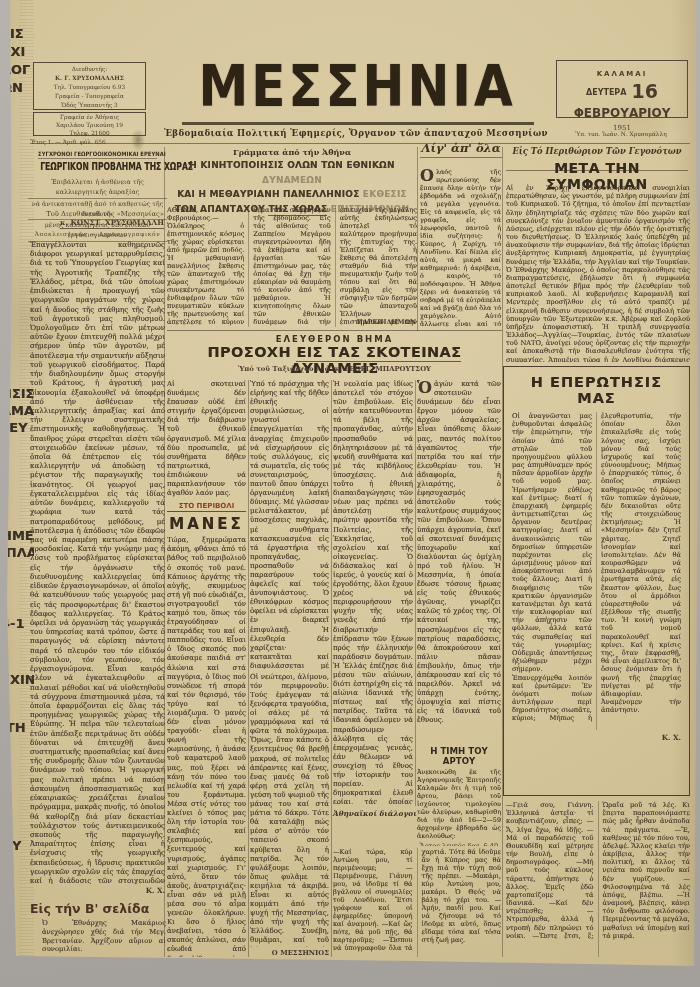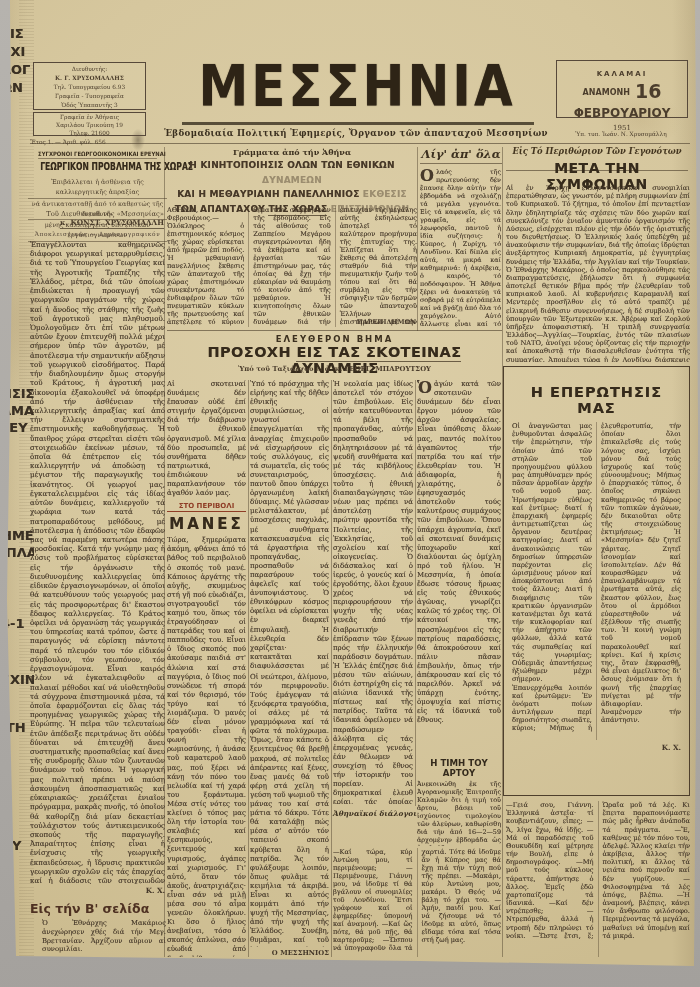--- a/index.html
+++ b/index.html
@@ -81,21 +81,21 @@
   <div class="abs" style="left:30px;top:139px;width:150px;font-size:5.8px;color:#4b3d2c;">Ἔτος 1. — Ἀριθ. φύλ. 656</div>
 
   <div class="abs hl c" style="left:168px;top:50px;width:378px;height:70px;font-size:50px;line-height:66px;letter-spacing:3px;
               transform:scaleY(1.12);transform-origin:top;color:#2e2416;text-shadow:0 0 1px rgba(46,36,22,.7);">ΜΕΣΣΗΝΙΑ</div>
   <div class="abs" style="left:182px;top:122px;width:352px;height:2.5px;background:rgba(46,36,22,.75);"></div>
   <div class="abs c b" style="left:150px;top:128px;width:412px;font-size:8.6px;letter-spacing:.4px;color:#3a2f1f;">Ἑβδομαδιαία Πολιτική Ἐφημερίς, Ὄργανον τῶν ἀπανταχοῦ Μεσσηνίων</div>
 
   <div class="abs c" style="left:556px;top:60px;width:132px;height:58px;border:1.4px solid #57493a;padding-top:9px;color:#4b3d2c;">
     <div class="b sans" style="font-size:7px;letter-spacing:2px;">ΚΑΛΑΜΑΙ</div>
     <div style="margin-top:2px;">
-      <span class="b sans" style="font-size:8px;">ΑΝΑΜΟΝΗ</span>
+      <span class="b sans" style="font-size:8px;">ΔΕΥΤΕΡΑ</span>
       <span class="b sans" style="font-size:19px;vertical-align:-3px;">16</span>
       <span class="b sans" style="font-size:12px;">ΦΕΒΡΟΥΑΡΙΟΥ</span>
     </div>
     <div style="font-size:7px;margin-top:3px;">1951</div>
   </div>
   <div class="abs c" style="left:550px;top:131px;width:142px;font-size:5.8px;color:#4b3d2c;">Ὑπ. τυπ. Ἰωάν. Ν. Χρυσομάλλη</div>
 
   <div class="hr" style="left:30px;top:143px;width:660px;height:1.4px;"></div>
 
   <div class="vr" style="left:164px;top:147px;height:810px;"></div>
@@ -126,21 +126,21 @@
 
   <div class="abs c b" style="left:167px;top:147px;width:250px;font-size:8px;color:#3c301f;">Γράμματα ἀπό τήν Ἀθήνα</div>
   <div class="abs hl c" style="left:167px;top:158px;width:250px;font-size:9px;line-height:14.5px;letter-spacing:.2px;color:#473827;">
     <div><span>Η ΚΙΝΗΤΟΠΟΙΗΣΙΣ ΟΛΩΝ ΤΩΝ ΕΘΝΙΚΩΝ </span><span class="fade">ΔΥΝΑΜΕΩΝ</span></div>
     <div><span>ΚΑΙ Η ΜΕΘΑΥΡΙΑΝΗ ΠΑΝΕΛΛΗΝΙΟΣ </span><span class="fade">ΕΚΘΕΣΙΣ</span></div>
     <div><span>ΤΩΝ ΑΠΑΝΤΑΧΟΥ </span><span class="ul">ΤΗΣ ΧΩΡΑΣ</span><span class="fade"> ΕΠΙΣΤΗΜΟΝΩΝ</span></div>
   </div>
   <div class="abs j cols3 t66" style="left:167px;top:206px;width:250px;height:121px;">ΑΘΗΝΑΙ, Φεβρουάριος.— Ὁλόκληρος ὁ ἐπιστημονικός κόσμος τῆς χώρας εὑρίσκεται ἀπό ἡμερῶν ἐπί ποδός. Ἡ μεθαυριανή πανελλήνιος ἔκθεσις τῶν ἀπανταχοῦ τῆς χώρας ἐπιστημόνων συνεκέντρωσε τό ἐνδιαφέρον ὅλων τῶν πνευματικῶν κύκλων τῆς πρωτευούσης καί ἀπετέλεσε τό κύριον θέμα τῶν συζητήσεων τῆς ἑβδομάδος. Εἰς τάς αἰθούσας τοῦ Ζαππείου Μεγάρου συγκεντρώνονται ἤδη τά ἐκθέματα καί αἱ ἐργασίαι τῶν ἐπιστημόνων μας, τάς ὁποίας θά ἔχῃ τήν εὐκαιρίαν νά θαυμάσῃ τό κοινόν ἀπό τῆς μεθαύριον. Ἡ κινητοποίησις ὅλων τῶν ἐθνικῶν δυνάμεων διά τήν ἐπιτυχίαν τῆς μεγάλης αὐτῆς ἐκδηλώσεως ἀποτελεῖ τό καλύτερον προμήνυμα τῆς ἐπιτυχίας της. Ἐλπίζεται ὅτι ἡ ἔκθεσις θά ἀποτελέσῃ σταθμόν διά τήν πνευματικήν ζωήν τοῦ τόπου καί ὅτι θά συμβάλῃ εἰς τήν σύσφιγξιν τῶν δεσμῶν τῶν ἀπανταχοῦ Ἑλλήνων ἐπιστημόνων μέ τήν μητέρα πατρίδα. Τήν ἔκθεσιν θά ἐγκαινιάσῃ, ὡς ἀνεκοινώθη, ὁ Πρόεδρος τῆς Κυβερνήσεως, θά παραστοῦν δέ σύμπας ὁ πολιτικός καί πνευματικός κόσμος τῶν Ἀθηνῶν καί πλεῖστοι ἐπιστήμονες ἐκ τοῦ ἐξωτερικοῦ.</div>
   <div class="abs sig" style="left:350px;top:318px;width:66px;font-size:6.4px;">ΠΑΡΕΠΙΔΗΜΩΝ</div>
 
-  <div class="abs c b i" style="left:420px;top:147px;width:82px;font-size:11.5px;border-bottom:1px solid rgba(70,56,38,.6);padding-bottom:2px;color:#3c301f;">Λίγ' ἀπ' ὅλα</div>
+  <div class="abs c b i" style="left:420px;top:141px;width:82px;font-size:11.5px;border-bottom:1px solid rgba(70,56,38,.6);padding-bottom:2px;color:#3c301f;">Λίγ' ἀπ' ὅλα</div>
   <div class="abs j t64 drop" style="left:420px;top:168px;width:81px;height:160px;">Ο λαός τῆς πρωτευούσης δέν ἔπαυσε ὅλην αὐτήν τήν ἑβδομάδα νά σχολιάζῃ τά μεγάλα γεγονότα. Εἰς τά καφενεῖα, εἰς τά γραφεῖα, εἰς τά λεωφορεῖα, παντοῦ ἡ ἰδία συζήτησις: ἡ Κύπρος, ἡ Ζυρίχη, τό Λονδῖνον. Καί δίπλα εἰς αὐτά, τά μικρά καί καθημερινά: ἡ ἀκρίβεια, ὁ καιρός, τό ποδόσφαιρον. Ἡ Ἀθήνα ξέρει νά ἀνακατεύῃ τά σοβαρά μέ τά εὐτράπελα καί νά βγάζῃ ἀπό ὅλα τό χαμόγελον. Αὐτό ἄλλωστε εἶναι καί τό μυστικόν τῆς αἰωνίου νεότητός της. Σημειώσατε καί τοῦτο: ἡ ἄνοιξις ἐφέτος ἦλθε πρόωρος καί αἱ ἀμυγδαλιαί ἤνθισαν ἀπό τοῦ Ἰανουαρίου.</div>
 
   <div class="abs hl c" style="left:167px;top:344px;width:335px;font-size:14.5px;letter-spacing:.4px;">
     <span>ΠΡΟΣΟΧΗ </span><span class="ul">ΕΙΣ ΤΑΣ ΣΚΟΤΕΙΝΑΣ</span><span> ΔΥΝΑΜΕΙΣ</span>
   </div>
   <div class="abs c b sans" style="left:167px;top:334px;width:335px;font-size:8.5px;letter-spacing:2px;color:#3c301f;">ΕΛΕΥΘΕΡΟΝ ΒΗΜΑ</div>
   <div class="abs c b" style="left:167px;top:365px;width:335px;font-size:6.8px;color:#4b3d2c;">Ὑπό τοῦ Ταξιάρχου ἐ. ἀ. κ. ΓΕΩΡΓ. ΜΠΑΡΟΥΤΣΟΥ</div>
 
   <div class="abs" style="left:167px;top:380px;width:79px;height:577px;overflow:hidden;">
     <div class="j">Αἱ σκοτειναί δυνάμεις δέν ἔπαυσαν οὐδέ ἐπί στιγμήν ἐργαζόμεναι διά τήν διάβρωσιν τοῦ ἐθνικοῦ ὀργανισμοῦ. Μέ χίλια δύο προσωπεῖα, μέ συνθήματα δῆθεν πατριωτικά, ἐπιδιώκουν νά παραπλανήσουν τόν ἀγαθόν λαόν μας.</div>
@@ -152,34 +152,34 @@
   <div class="abs" style="left:250px;top:380px;width:79px;height:577px;overflow:hidden;display:flex;flex-direction:column;">
     <div class="j">Ὑπό τό πρόσχημα τῆς εἰρήνης καί τῆς δῆθεν ἐθνικῆς συμφιλιώσεως, οἱ γνωστοί ἐπαγγελματίαι τῆς ἀναρχίας ἐπιχειροῦν νά εἰσχωρήσουν εἰς τούς συλλόγους, εἰς τά σωματεῖα, εἰς τούς συνεταιρισμούς, παντοῦ ὅπου ὑπάρχει ὀργανωμένη λαϊκή δύναμις. Μέ γλῶσσαν μελιστάλακτον, μέ ὑποσχέσεις παχυλάς, μέ συνθήματα κατασκευασμένα εἰς τά ἐργαστήρια τῆς προπαγάνδας, προσπαθοῦν νά παρασύρουν τούς ἀφελεῖς καί τούς ἀνυποψιάστους. Ὁ ἐθνικόφρων κόσμος ὀφείλει νά εὑρίσκεται ἐν διαρκεῖ ἐπιφυλακῇ. Ἡ ἐλευθερία δέν χαρίζεται· κατακτᾶται καί διαφυλάσσεται μέ ἀγῶνας καί μέ θυσίας καθημερινάς. Ἄς μή λησμονῶμεν τά διδάγματα τοῦ παρελθόντος, τά ὁποῖα ἐπληρώσαμεν μέ ποταμούς αἱμάτων.</div>
     <div class="j" style="margin-top:4px;flex:1 1 auto;">Οἱ νεώτεροι, ἀλίμονο, τόν περιφρονοῦν. Τούς ἐμάγεψαν τά ξενόφερτα τραγούδια, οἱ σάλες μέ τά γραμμόφωνα καί τά φῶτα τά πολύχρωμα. Ὅμως, ὅταν κάποτε ὁ ξενιτεμένος θά βρεθῇ μακρυά, σέ πολιτεῖες ἀπέραντες καί ξένες, ἕνας μανές θά τοῦ φέρῃ στά χείλη τή γεύση τοῦ ψωμιοῦ τῆς μάνας του καί στά μάτια τό δάκρυ. Τότε θά καταλάβῃ πώς μέσα σ' αὐτόν τόν ταπεινό σκοπό κρύβεται ὅλη ἡ πατρίδα. Ἄς τόν φυλάξουμε λοιπόν, ὅπως φυλᾶμε τά κειμήλια τά ἀκριβά. Εἶναι κι αὐτός κομμάτι ἀπό τήν ψυχή τῆς Μεσσηνίας, ἀπό τήν ψυχή τῆς Ἑλλάδος. Συνέβη, θυμᾶμαι, καί τοῦ λόγου μου νά τόν τραγουδήσω κάποτε, νύχτα, στό λιακωτό· καί μοῦ ἀποκρίθηκε ἀπό τό ἀντικρυνό περιβόλι μιά φωνή γέρικη καί γλυκειά, σάν εὐλογία.</div>
     <div class="sig" style="margin-top:2px;font-size:6.8px;">Ο ΜΕΣΣΗΝΙΟΣ</div>
   </div>
 
   <div class="abs j" style="left:333px;top:380px;width:80px;height:424px;">Ἡ νεολαία μας ἰδίως ἀποτελεῖ τόν στόχον τῶν ἐπιβούλων. Εἰς αὐτήν κατευθύνονται τά βέλη τῆς προπαγάνδας, αὐτήν προσπαθοῦν νά δηλητηριάσουν μέ τά ψευδῆ συνθήματα καί μέ τάς κιβδήλους ὑποσχέσεις. Διά τοῦτο ἡ ἐθνική διαπαιδαγώγησις τῶν νέων μας πρέπει νά ἀποτελέσῃ τήν πρώτην φροντίδα τῆς Πολιτείας, τῆς Ἐκκλησίας, τοῦ σχολείου καί τῆς οἰκογενείας. Ὁ διδάσκαλος καί ὁ ἱερεύς, ὁ γονεύς καί ὁ ἐργοδότης, ὅλοι ἔχουν χρέος νά περιφρουρήσουν τήν ψυχήν τῆς νέας γενεᾶς ἀπό τήν διαβρωτικήν ἐπίδρασιν τῶν ξένων πρός τήν ἑλληνικήν παράδοσιν δογμάτων. Ἡ Ἑλλάς ἐπέζησε διά μέσου τῶν αἰώνων, διότι ἐστηρίχθη εἰς τά αἰώνια ἰδανικά τῆς πίστεως καί τῆς πατρίδος. Ταῦτα τά ἰδανικά ὀφείλομεν νά παραδώσωμεν ἀλώβητα εἰς τάς ἐπερχομένας γενεάς, ἐάν θέλωμεν νά συνεχίσῃ τό ἔθνος τήν ἱστορικήν του πορείαν. Αἱ δημοκρατικαί ἐλευθ ερίαι, τάς ὁποίας ἐπικαλοῦνται οἱ ἐχθροί τῆς δημοκρατίας, δέν ἐδόθησαν διά νά ὑποσκάπτεται τό πολίτευμα, ἀλλά διά νά προάγεται ἡ εὐημερία τοῦ συνόλου ἐντός τάξεως καί ἀσφαλείας.</div>
 
   <div class="abs" style="left:417px;top:380px;width:84px;height:466px;overflow:hidden;">
     <div class="j drop" style="height:358px;">Ὁ ἀγών κατά τῶν σκοτεινῶν δυνάμεων δέν εἶναι ἔργον μόνον τῶν ἀρχῶν ἀσφαλείας. Εἶναι ὑπόθεσις ὅλων μας, παντός πολίτου ἀγαπῶντος τήν πατρίδα του καί τήν ἐλευθερίαν του. Ἡ ἀδιαφορία, ἡ χλιαρότης, ὁ ἐφησυχασμός ἀποτελοῦν τούς καλυτέρους συμμάχους τῶν ἐπιβούλων. Ὅπου ὑπάρχει ἀγρυπνία, ἐκεῖ αἱ σκοτειναί δυνάμεις ὑποχωροῦν καί διαλύονται ὡς ὁμίχλη πρό τοῦ ἡλίου. Ἡ Μεσσηνία, ἡ ὁποία ἔδωσε τόσους ἥρωας εἰς τούς ἐθνικούς ἀγῶνας, γνωρίζει καλῶς τό χρέος της. Οἱ κάτοικοί της, προσηλωμένοι εἰς τάς πατρίους παραδόσεις, θά ἀποκρούσουν καί πάλιν πᾶσαν ἐπιβουλήν, ὅπως τήν ἀπέκρουσαν καί εἰς τό παρελθόν. Ἀρκεῖ νά ὑπάρχῃ ἑνότης, ὁμοψυχία καί πίστις εἰς τά ἰδανικά τοῦ ἔθνους.</div>
-    <div class="c b sans" style="font-size:8.6px;margin-top:20px;color:#33291b;">Η ΤΙΜΗ ΤΟΥ ΑΡΤΟΥ</div>
+    <div class="c b sans" style="font-size:8.6px;margin-top:8px;color:#33291b;">Η ΤΙΜΗ ΤΟΥ ΑΡΤΟΥ</div>
     <div class="j t64" style="margin-top:2px;">Ἀνεκοινώθη ἐκ τῆς Ἀγορανομικῆς Ἐπιτροπῆς Καλαμῶν ὅτι ἡ τιμή τοῦ ἄρτου, βάσει τοῦ ἰσχύοντος τιμολογίου τῶν ἀλεύρων, καθωρίσθη διά τήν ἀπό 16—2—59 ἀρχομένην ἑβδομάδα ὡς ἀκολούθως:</div>
     <div class="c" style="font-size:6.6px;margin-top:2px;">Ἄρτος λευκός δρχ. 6.40</div>
 
   </div>
 
   <div class="abs b i" style="left:333px;top:809px;width:100px;font-size:7.3px;color:#3c301f;">Ἀθηναϊκοί διάλογοι</div>
   <div class="abs j cols2 t66" style="left:333px;top:848px;width:168px;height:109px;">—Καί τώρα, κύρ Ἀντώνη μου, τί περιμένουμε; —Περιμένουμε, Γιάννη μου, νά ἰδοῦμε τί θά βγάλουν οἱ συνομιλίες τοῦ Λονδίνου. Ἔτσι γράφουν καί οἱ ἐφημερίδες· ὑπομονή καί ἀναμονή. —Καί ὥς πότε, θά μοῦ πῇς, θά καρτεροῦμε; —Ὥσπου νά ὑπογραφοῦν ὅλα τά χαρτιά. Τότε θά ἰδοῦμε ἄν ἡ Κύπρος μας θά ἔχῃ πιά τήν τύχη πού τῆς πρέπει. —Μακάρι, κύρ Ἀντώνη μου, μακάρι. Ὁ Θεός νά βάλῃ τό χέρι του. —Ἀμήν, παιδί μου. Καί νά ζήσουμε νά τό ἰδοῦμε κι αὐτό, ὅπως εἴδαμε τόσα καί τόσα στή ζωή μας.</div>
 
   <div class="abs c b i" style="left:506px;top:146px;width:182px;font-size:8.4px;border-bottom:1px solid rgba(70,56,38,.6);padding-bottom:14px;color:#43351f;">Εἰς Τό Περιθώριον Τῶν Γεγονότων</div>
   <div class="abs hl c" style="left:506px;top:160px;width:182px;font-size:14px;letter-spacing:.5px;">ΜΕΤΑ ΤΗΝ ΣΥΜΦΩΝΙΑΝ</div>
   <div class="abs j t67" style="left:506px;top:184px;width:184px;height:178px;">Αἱ ἐν Ζυρίχῃ ἑλληνοτουρκικαί συνομιλίαι ἐπερατώθησαν, ὡς γνωστόν, μέ πλήρη συμφωνίαν ἐπί τοῦ Κυπριακοῦ. Τό ζήτημα, τό ὁποῖον ἐπί πενταετίαν ὅλην ἐδηλητηρίαζε τάς σχέσεις τῶν δύο χωρῶν καί συνεκλόνιζε τόν ἑνιαῖον ἀμυντικόν ὀργανισμόν τῆς Δύσεως, εἰσέρχεται πλέον εἰς τήν ὁδόν τῆς ὁριστικῆς του διευθετήσεως. Ὁ Ἑλληνικός λαός ὑπεδέχθη μέ ἀνακούφισιν τήν συμφωνίαν, διά τῆς ὁποίας ἱδρύεται ἀνεξάρτητος Κυπριακή Δημοκρατία, μέ ἐγγυητρίας δυνάμεις τήν Ἑλλάδα, τήν Ἀγγλίαν καί τήν Τουρκίαν. Ὁ Ἐθνάρχης Μακάριος, ὁ ὁποῖος παρηκολούθησε τάς διαπραγματεύσεις, ἐδήλωσεν ὅτι ἡ συμφωνία ἀποτελεῖ θετικόν βῆμα πρός τήν ἐλευθερίαν τοῦ κυπριακοῦ λαοῦ. Αἱ κυβερνήσεις Καραμανλῆ καί Μεντερές προσῆλθον εἰς τό αὐτό τραπέζι μέ εἰλικρινῆ διάθεσιν συνεννοήσεως, ἡ δέ συμβολή τῶν ὑπουργῶν τῶν Ἐξωτερικῶν κ.κ. Ἀβέρωφ καί Ζορλού ὑπῆρξεν ἀποφασιστική. Ἡ τριπλῆ συνεργασία Ἑλλάδος—Ἀγγλίας—Τουρκίας, ἐντός τῶν πλαισίων τοῦ ΝΑΤΟ, ἀνοίγει νέους ὁρίζοντας εἰς τήν περιοχήν καί ἀποκαθιστᾷ τήν διασαλευθεῖσαν ἑνότητα τῆς συμμαχίας. Ἀπομένει τώρα ἡ ἐν Λονδίνῳ διάσκεψις νά ἐπικυρώσῃ τά συμφωνηθέντα, διά νά ἀνοίξῃ διά τήν μεγαλόνησον ἡ ἱστορική μεταπολεμική περίοδος τῆς εἰρηνικῆς της ἀναδημιουργίας.</div>
 
-  <div class="abs" style="left:503px;top:366px;width:187px;height:430px;border:1.5px solid #4e3f2c;padding:17px 8px;overflow:hidden;">
+  <div class="abs" style="left:503px;top:366px;width:187px;height:430px;border:1.5px solid #4e3f2c;padding:7px 8px;overflow:hidden;">
     <div class="hl c" style="font-size:14.5px;letter-spacing:1px;">Η ΕΠΕΡΩΤΗΣΙΣ ΜΑΣ</div>
     <div class="j cols2 t67" style="margin-top:6px;height:318px;">Οἱ ἀναγνῶσται μας ἐνθυμοῦνται ἀσφαλῶς τήν ἐπερώτησιν, τήν ὁποίαν ἀπό τῶν στηλῶν τοῦ προηγουμένου φύλλου μας ἀπηυθύναμεν πρός πᾶσαν ἁρμοδίαν ἀρχήν τοῦ νομοῦ μας. Ἠρωτήσαμεν εὐθέως καί ἐντίμως: διατί ἡ ἐπαρχιακή ἐφημερίς ἀντιμετωπίζεται ὡς ὄργανον δευτέρας κατηγορίας; Διατί αἱ ἀνακοινώσεις τῶν δημοσίων ὑπηρεσιῶν παρέχονται εἰς ὡρισμένους μόνον καί ἀποκρύπτονται ἀπό τούς ἄλλους; Διατί ἡ διαφήμισις τῶν κρατικῶν ὀργανισμῶν κατανέμεται ὄχι κατά τήν κυκλοφορίαν καί τήν ἀπήχησιν τῶν φύλλων, ἀλλά κατά τάς συμπαθείας καί τάς γνωριμίας; Οὐδεμιᾶς ἀπαντήσεως ἠξιώθημεν μέχρι σήμερον. Ἐπανερχόμεθα λοιπόν καί ἐρωτῶμεν: Ἐν ὀνόματι ποίων ἀντιλήψεων περί δημοσιότητος σιωπᾶτε, κύριοι; Μήπως ἡ ἐλευθεροτυπία, τήν ὁποίαν ὅλοι ἐπικαλεῖσθε εἰς τούς λόγους σας, ἰσχύει μόνον διά τούς ἰσχυρούς καί τούς εὐνοουμένους; Μήπως ὁ ἐπαρχιακός τύπος, ὁ ὁποῖος σηκώνει καθημερινῶς τό βάρος τῶν τοπικῶν ἀγώνων, δέν δικαιοῦται οὔτε τῆς στοιχειώδους ἐκτιμήσεως; Ἡ «Μεσσηνία» δέν ζητεῖ χάριτας. Ζητεῖ ἰσονομίαν καί ἰσοπολιτείαν. Δέν θά κουρασθῶμεν νά ἐπαναλαμβάνωμεν τά ἐρωτήματα αὐτά, εἰς ἕκαστον φύλλον, ἕως ὅτου οἱ ἁρμόδιοι εὐαρεστηθοῦν νά ἐξέλθουν τῆς σιωπῆς των. Ἡ κοινή γνώμη τοῦ νομοῦ παρακολουθεῖ καί κρίνει. Καί ἡ κρίσις της, ὅταν ἐκφρασθῇ, θά εἶναι ἀμείλικτος δι' ὅσους ἐνόμισαν ὅτι ἡ φωνή τῆς ἐπαρχίας πνίγεται μέ τήν ἀδιαφορίαν. Ἀναμένομεν τήν ἀπάντησιν.</div>
     <div class="sig" style="margin-top:3px;">Κ. Χ.</div>
   </div>
 
   <div class="abs j cols2 t67" style="left:506px;top:801px;width:184px;height:156px;">—Γειά σου, Γιάννη. Ἑλληνικά ἀστεῖα· τί κουβεντιάζουν, εἶπες; —Ἄ, λίγα ἔχω, θά ἰδῇς. —Μά οἱ παραδόσεις τοῦ Θουκυδίδη καί μέτρησε τήν Βουλή, εἶπε ὁ δημοσιογράφος. —Μή μοῦ τούς κύκλους τάραττε, ἀπήντησε ὁ ἄλλος. Ἐμεῖς ἐδῶ χαρτοπαίζομε τά ἰδανικά. —Καί δέν ντρέπεσθε; —Ντρεπόμεθα, ἀλλά ἡ ντροπή δέν πληρώνει τό νοίκι. —Ὥστε ἔτσι, ἔ; Ὡραῖα μοῦ τά λές. Κι ἔπειτα παραπονιόμαστε πώς μᾶς ἦρθαν ἀνάποδα τά πράγματα. —Ἔ, καθένας μέ τόν πόνο του, ἀδελφέ. Ἄλλος κλαίει τήν ἀκρίβεια, ἄλλος τήν πολιτική, κι ἄλλος τά νειάτα πού περνοῦν καί δέν γυρίζουν. —Φιλοσοφημένα τά λές ἀπόψε, βλέπω. —Ἡ ἀναμονή, βλέπεις, κάνει τόν ἄνθρωπο φιλόσοφο. Περιμένοντας τά μεγάλα, μαθαίνει νά ὑπομένῃ καί τά μικρά.</div>
 
 </div>
 
 </body></html>

